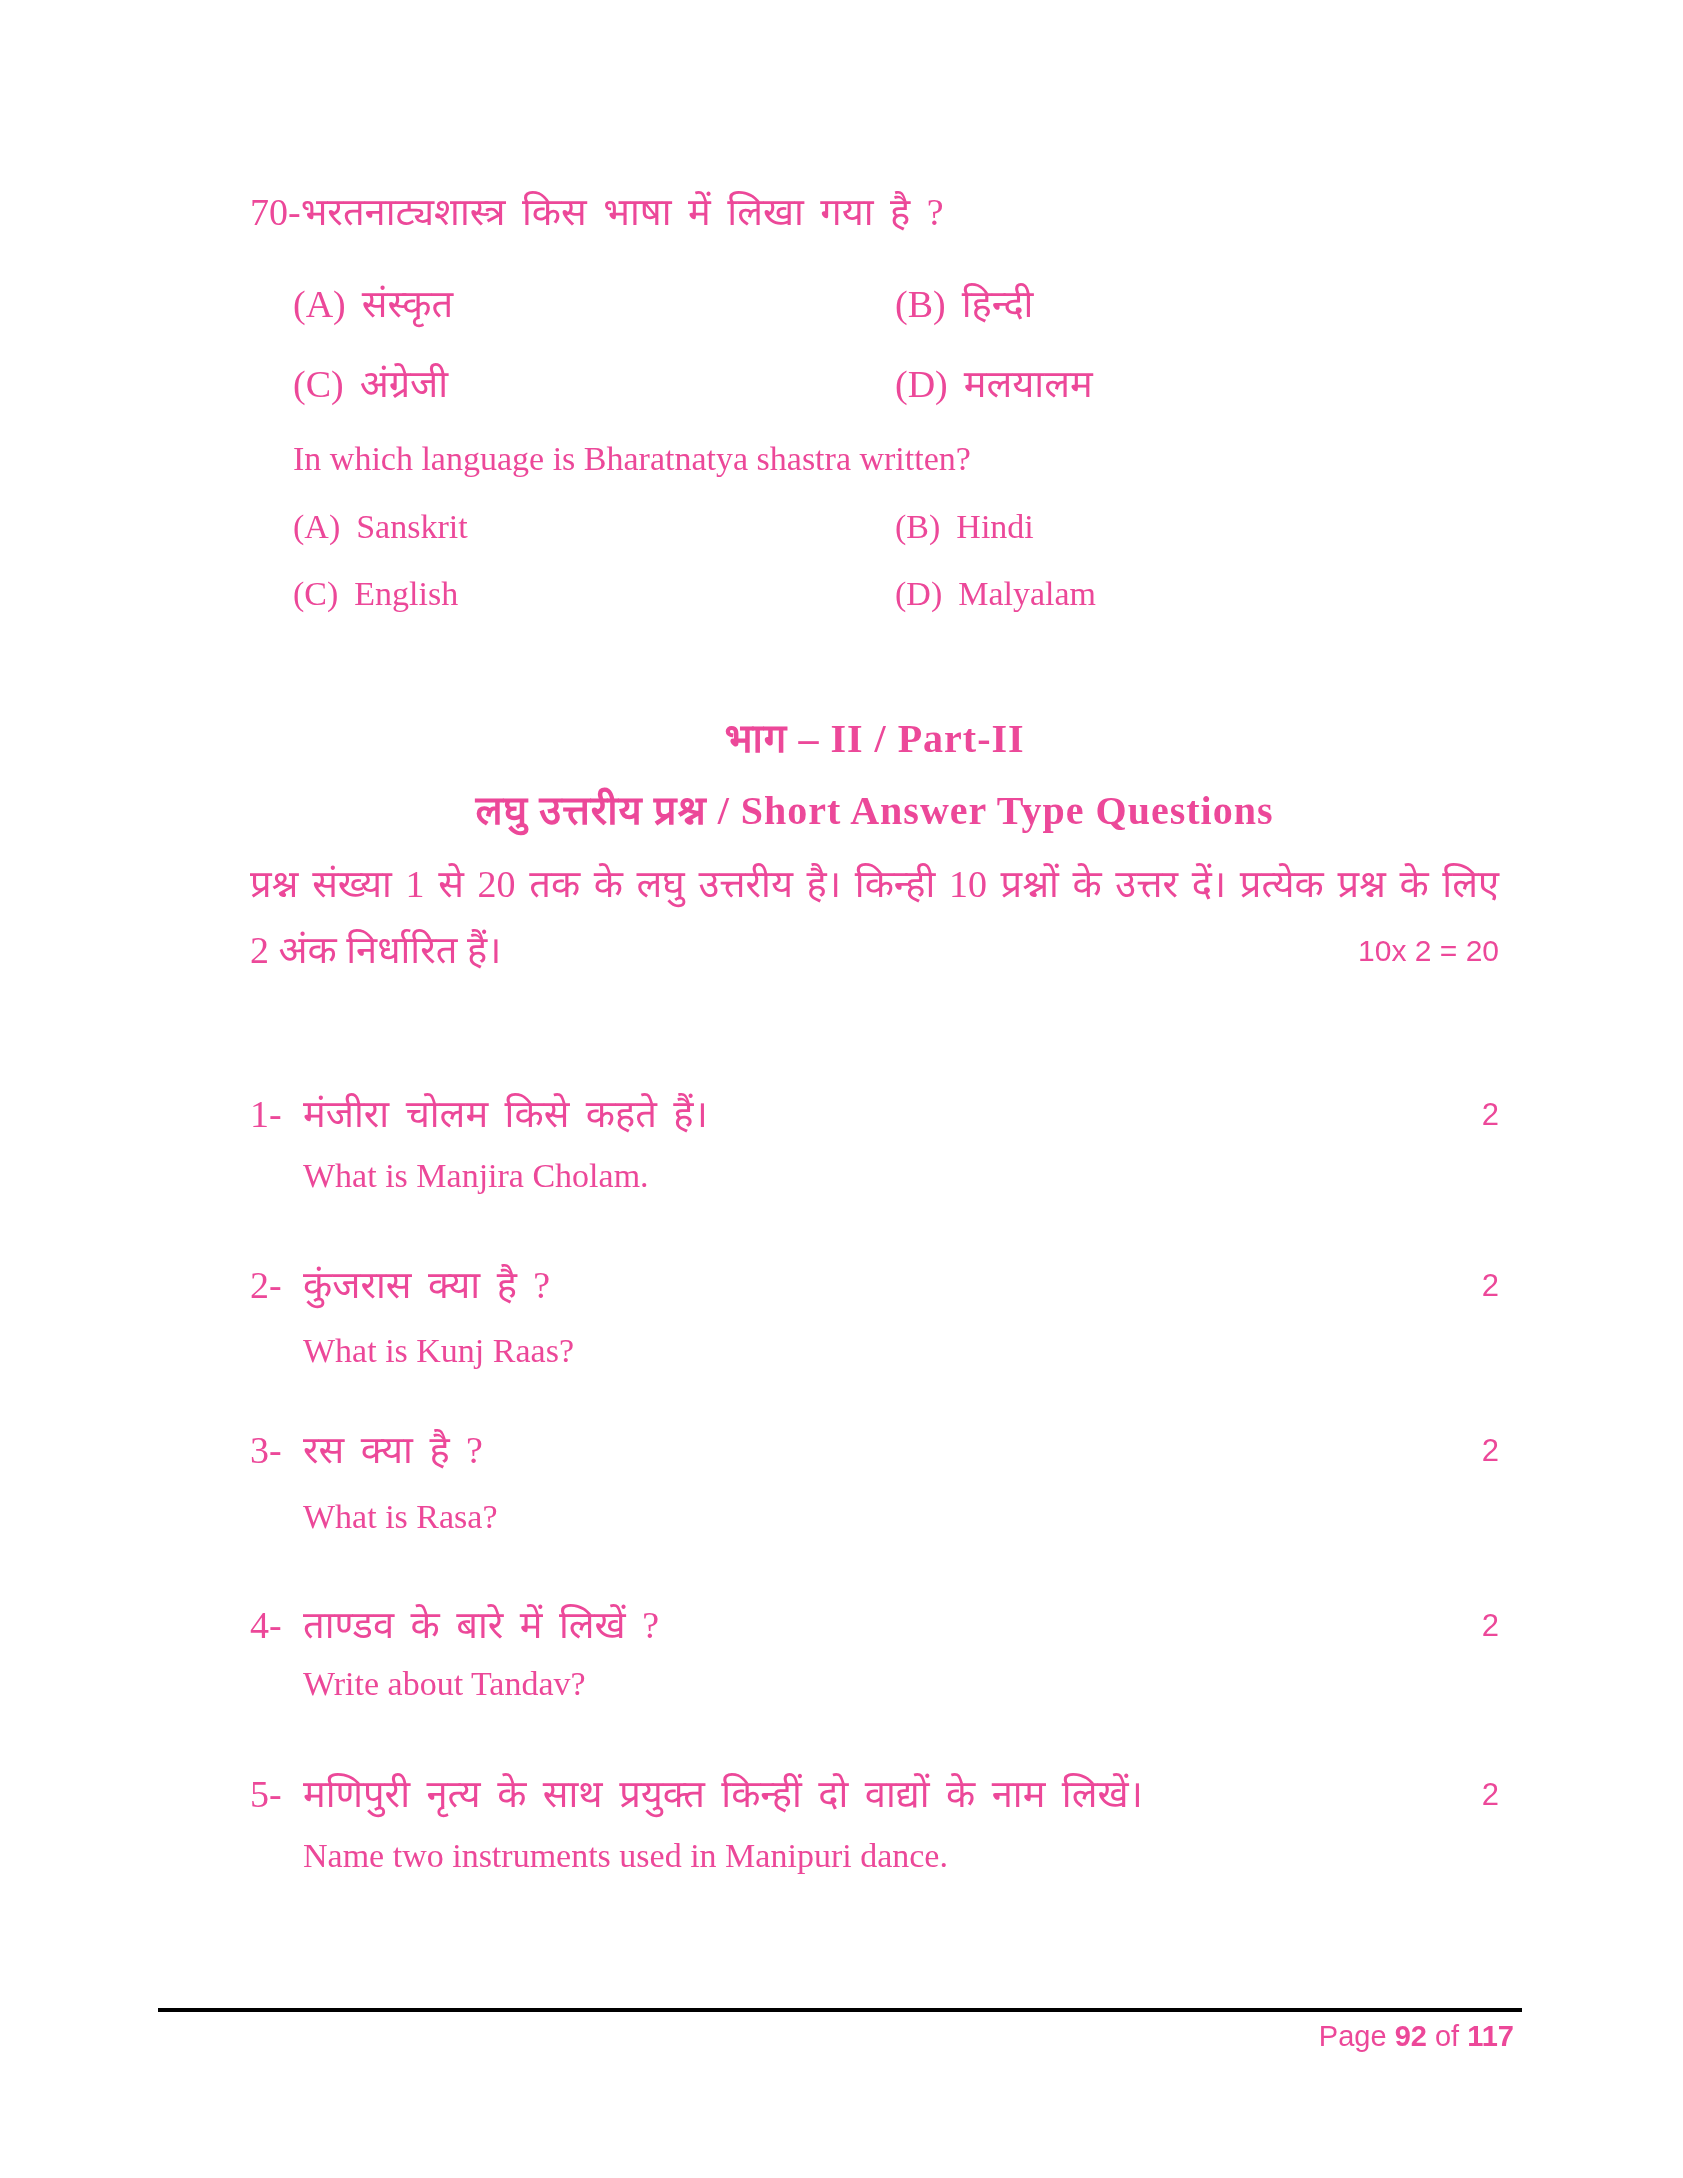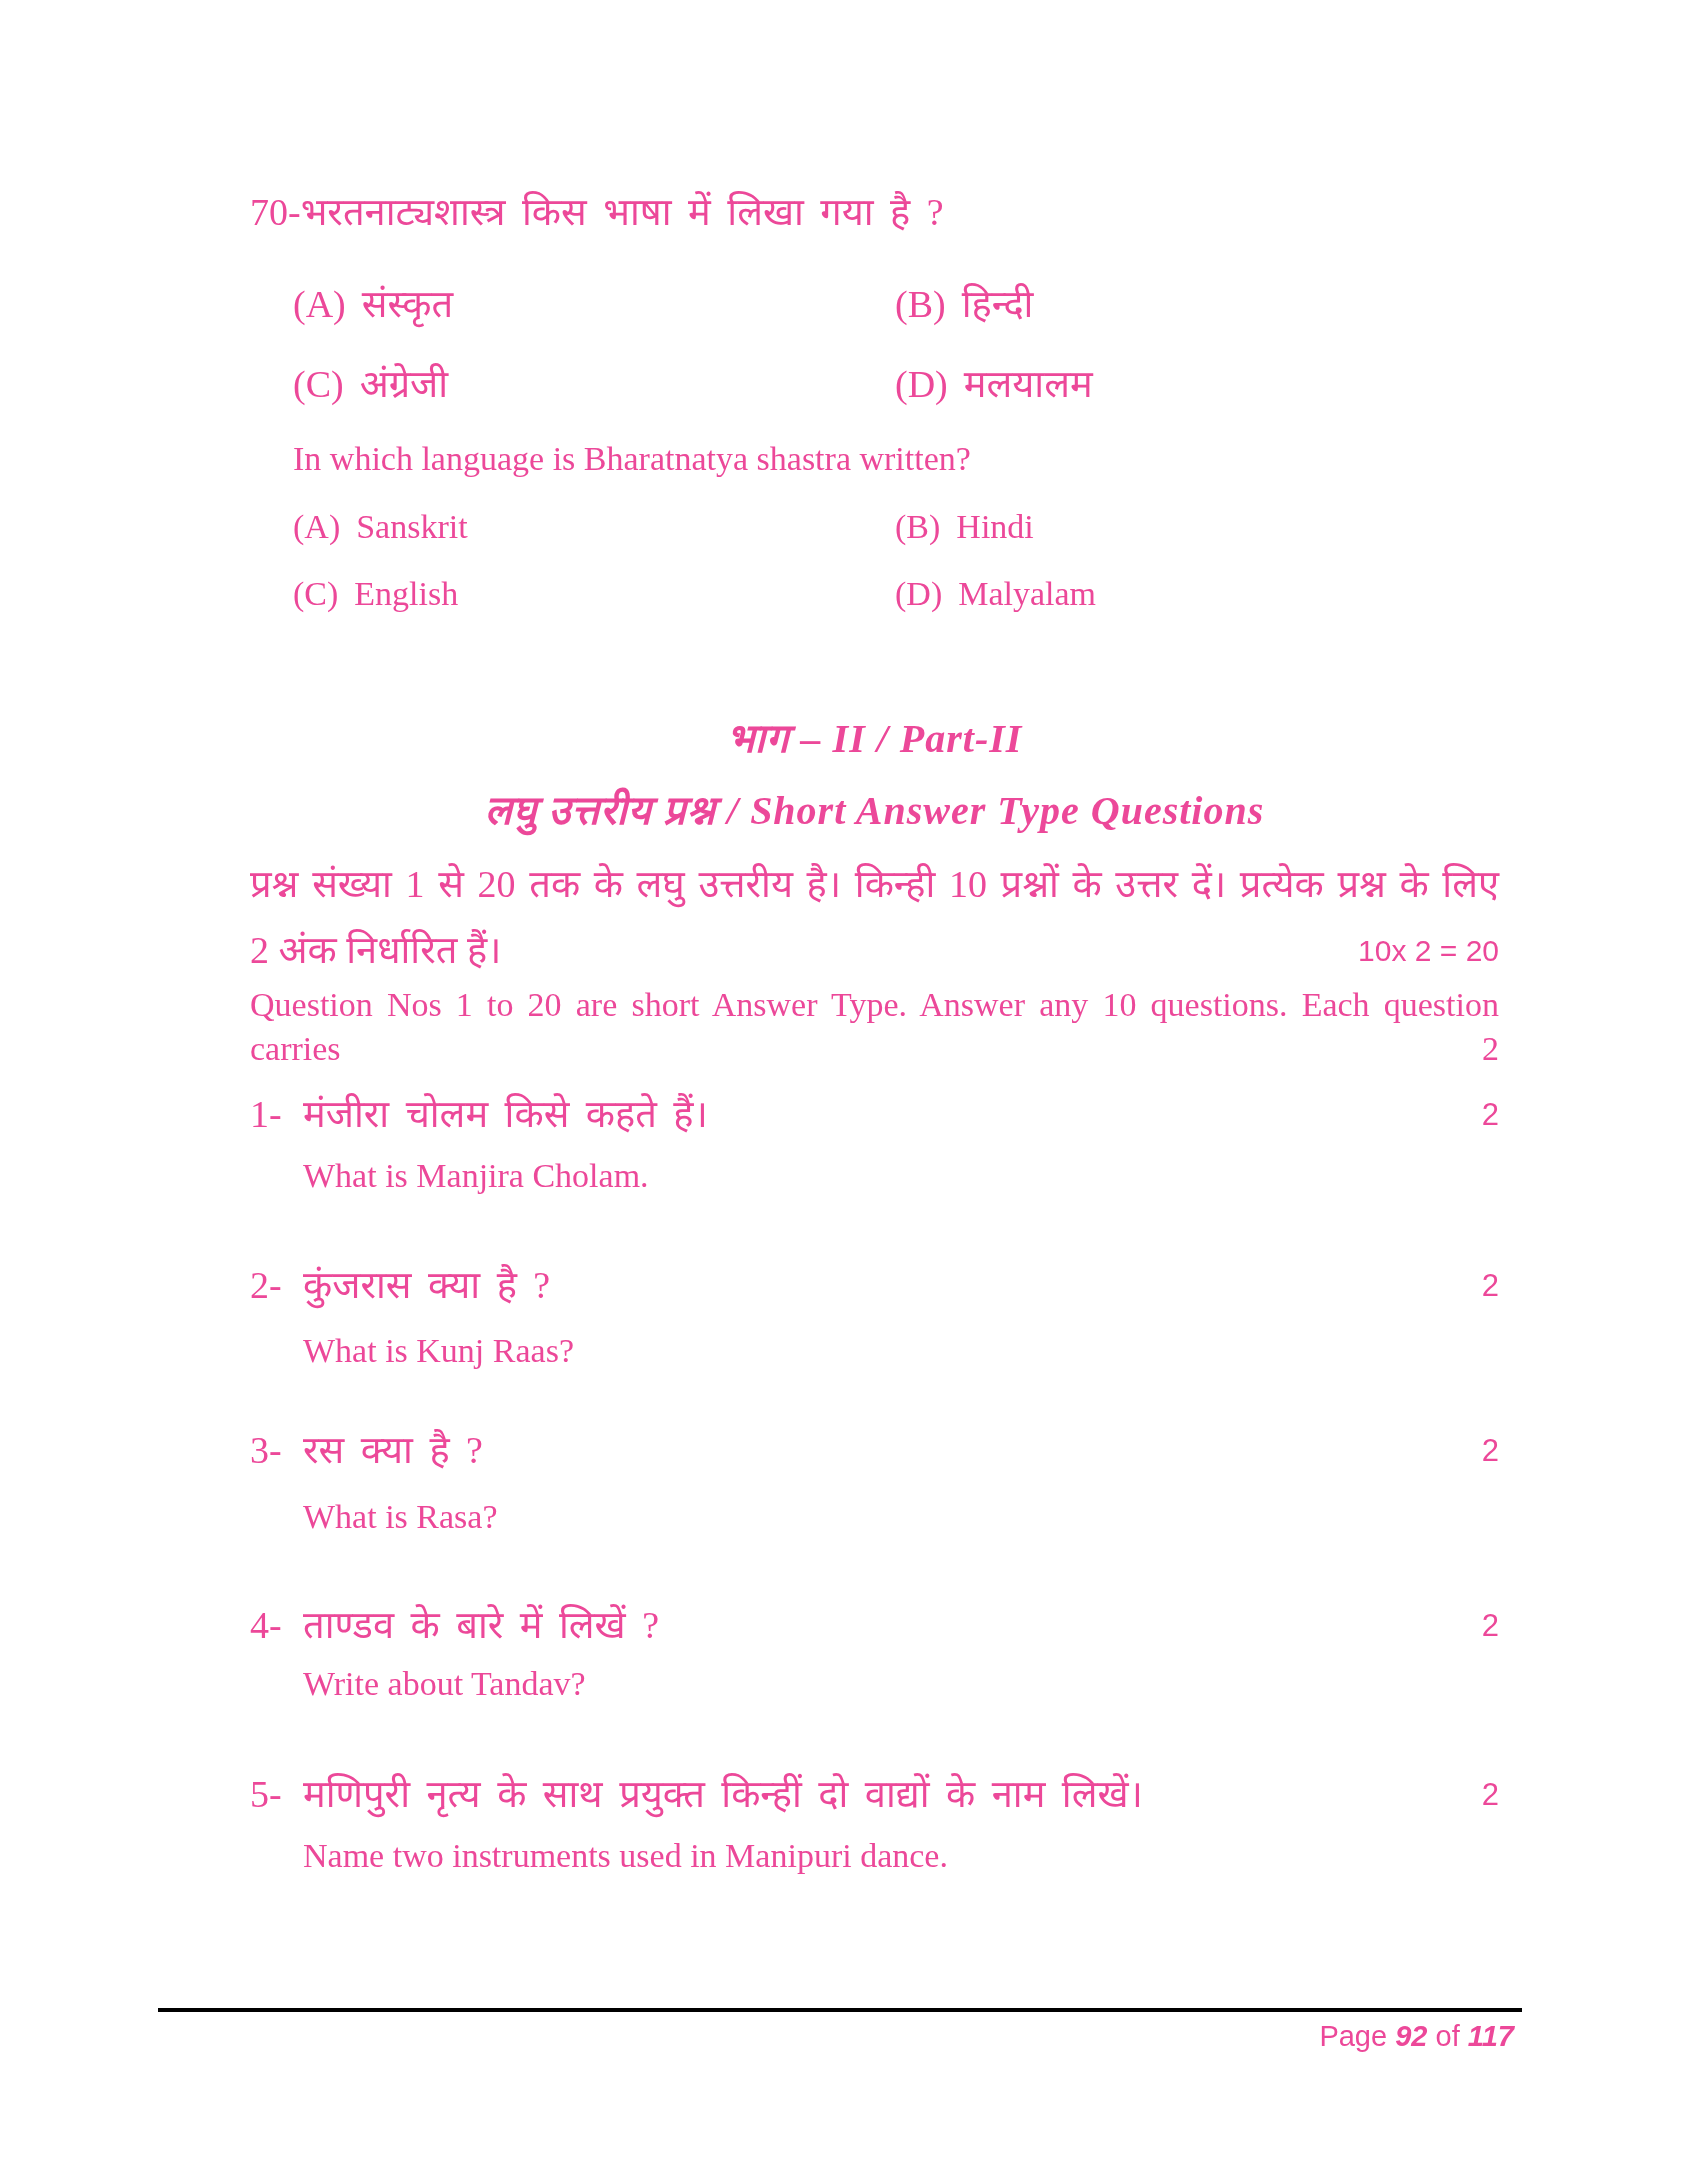--- a/index.html
+++ b/index.html
@@ -7,21 +7,21 @@
     position:relative;
     width:1683px;height:2178px;
     background:#ffffff;
     color:#ec4899;
     font-family:"Liberation Serif","DejaVu Serif",serif;
     overflow:hidden;
   }
   .row{position:absolute;left:250px;width:1249px;white-space:nowrap;}
   .hi{font-size:38px;line-height:55px;font-family:"Liberation Serif","DejaVu Serif",serif;}
   .en{font-size:34px;line-height:44px;}
-  .bold{font-weight:bold;font-style:italic;}
+  .bold{font-weight:bold;}
   .center{text-align:center;}
   .justify{white-space:normal;text-align:justify;text-align-last:justify;font-family:Liberation Serif, serif;}
   .opt-left{position:absolute;left:43px;}
   .opt-right{position:absolute;left:645px;}
   .opt-label{display:inline-block;margin-right:16px;}
   .q-num{display:inline-block;min-width:53px;}
   .q-sub{padding-left:53px;}
   .marks{
     position:absolute;right:0;top:0;
     font-family:"Liberation Sans","DejaVu Sans",sans-serif;
@@ -96,21 +96,20 @@
 
   <div class="row header-line bold center" style="top:711px">भाग – II / Part-II</div>
   <div class="row header-line bold center" style="top:783px">लघु उत्तरीय प्रश्न / Short Answer Type Questions</div>
 
   <div class="row hi justify" style="top:857px">प्रश्न संख्या 1 से 20 तक के लघु उत्तरीय है। किन्ही 10 प्रश्नों के उत्तर दें। प्रत्येक प्रश्न के लिए</div>
   <div class="row hi" style="top:923px">
     <span>2 अंक निर्धारित हैं।</span>
     <span class="formula">10x 2 = 20</span>
   </div>
 
-  <div class="row en justify" style="top:983px">Question Nos 1 to 20 are short Answer Type. Answer any 10 questions. Each question carries 2</div>
 
   <div class="row hi wsp" style="top:1087px">
     <span class="q-num">1-</span><span>मंजीरा चोलम किसे कहते हैं।</span>
     <span class="marks">2</span>
   </div>
   <div class="row en q-sub" style="top:1154px">What is Manjira Cholam.</div>
 
   <div class="row hi wsp" style="top:1258px">
     <span class="q-num">2-</span><span>कुंजरास क्या है ?</span>
     <span class="marks">2</span>

